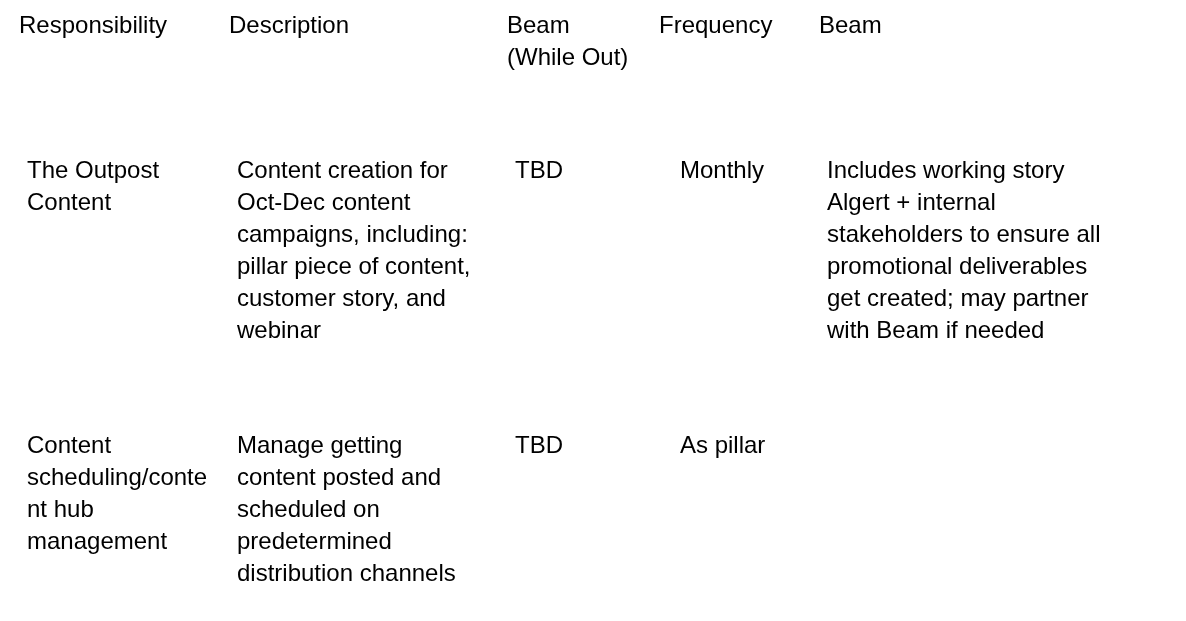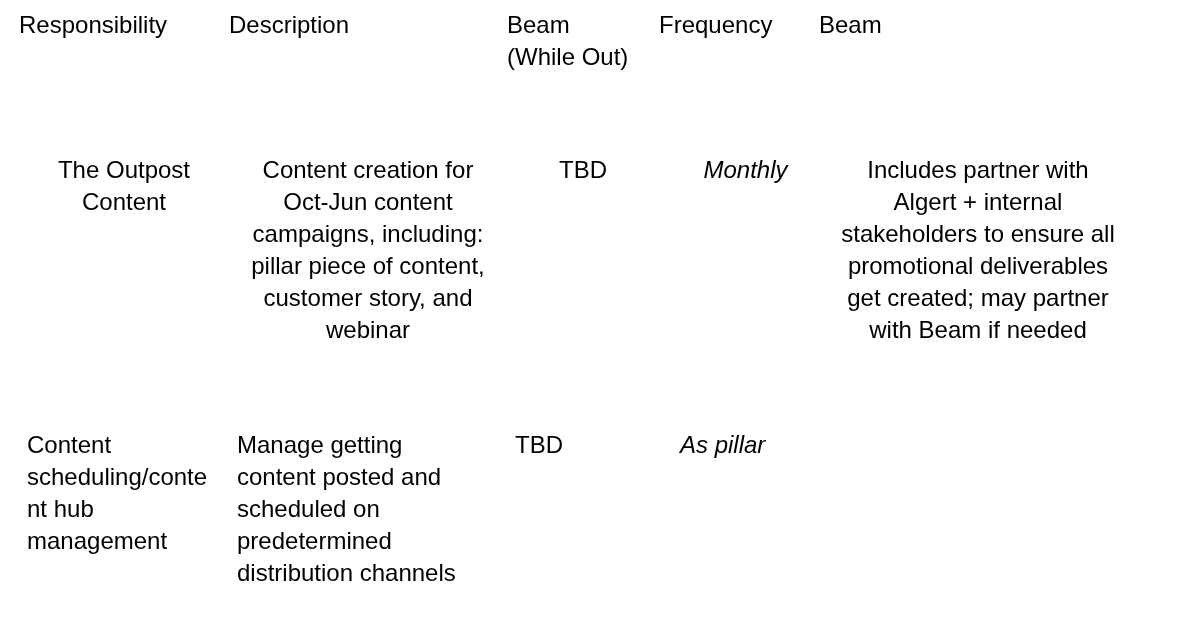--- a/index.html
+++ b/index.html
@@ -30,51 +30,51 @@
     box-sizing: border-box;
     overflow: hidden;
   }
   .header-cell {
     font-weight: normal;
     text-align: left;
     padding: 0;
   }
   
   .row-header .cell { height: 145px; }
-  .row-1 .cell      { height: 275px; text-align: center; }
+  .row-1 .cell      { height: 275px; }
   .row-2 .cell      { height: 192px; }
   .row-header, .row-1, .row-2 { display: contents; }
-  .cell-frequency-body { padding-left: 21px; font-style: italic; }
+  .cell-frequency-body { padding-left: 21px; }
 </style>
 </head>
 <body>
 
 <div class="doc-table">
 
   <div class="row-header">
     <div class="cell header-cell">Responsibility</div>
     <div class="cell header-cell">Description</div>
     <div class="cell header-cell">Beam
 (While Out)</div>
     <div class="cell header-cell">Frequency</div>
     <div class="cell header-cell">Beam</div>
   </div>
 
   <div class="row-1">
     <div class="cell">The Outpost
 Content</div>
     <div class="cell">Content creation for
-Oct-Jun content
+Oct-Dec content
 campaigns, including:
 pillar piece of content,
 customer story, and
 webinar</div>
     <div class="cell">TBD</div>
     <div class="cell cell-frequency-body">Monthly</div>
-    <div class="cell">Includes partner with
+    <div class="cell">Includes working story
 Algert + internal
 stakeholders to ensure all
 promotional deliverables
 get created; may partner
 with Beam if needed</div>
   </div>
 
   <div class="row-2">
     <div class="cell">Content
 scheduling/conte

